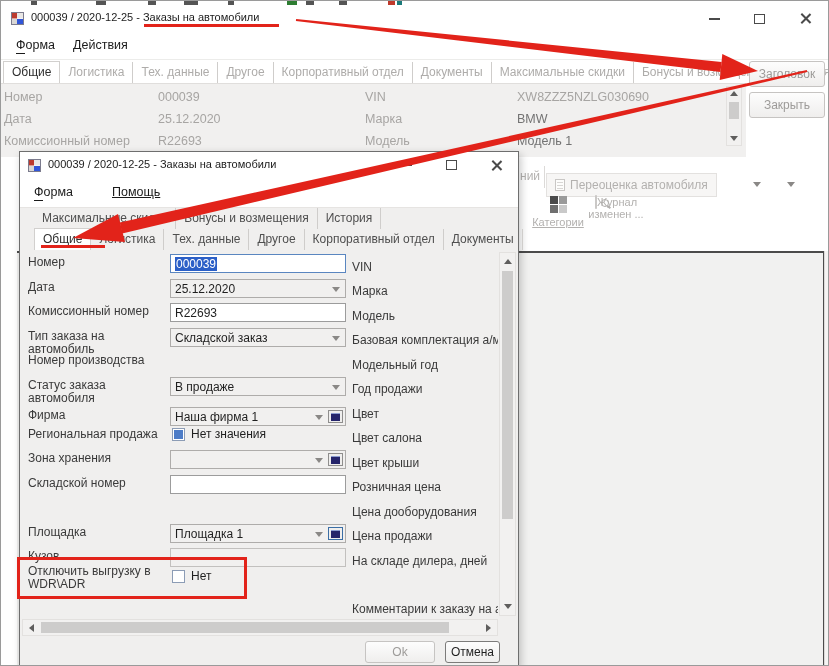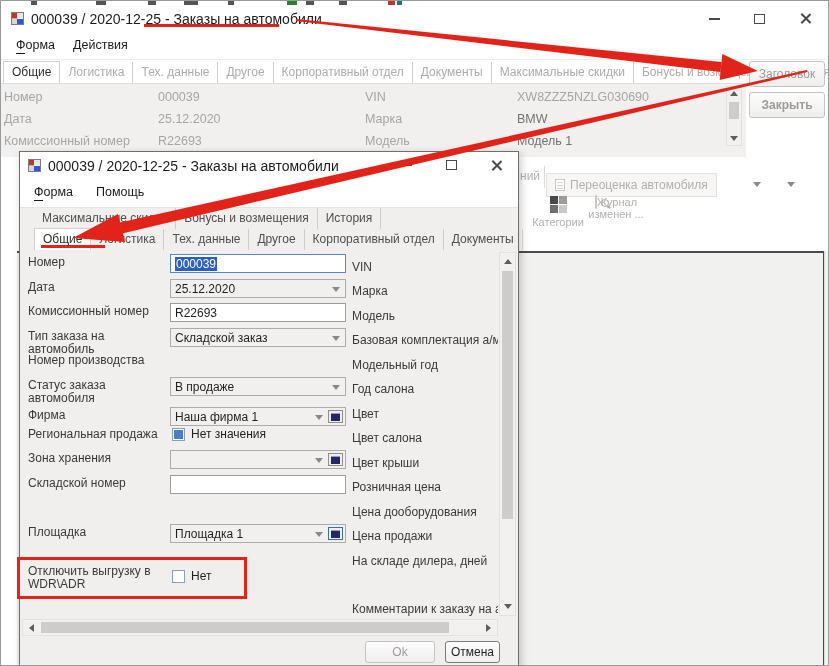--- a/index.html
+++ b/index.html
@@ -3,21 +3,21 @@
 <meta charset="utf-8">
 <style>
   html,body{margin:0;padding:0;background:#cfcfcf;}
   #stage{position:relative;width:829px;height:666px;background:#ffffff;border:1px solid #9a9a9a;
          box-sizing:border-box;font-family:"Liberation Sans",sans-serif;overflow:hidden;
          -webkit-font-smoothing:antialiased;}
   .abs{position:absolute;}
   .nosel{white-space:nowrap;overflow:hidden;}
 
   
-  .titlebar-text{font-size:14px;color:#1c1c1c;}
+  .titlebar-text{font-size:11px;color:#1c1c1c;}
   .menu-item{font-size:12.5px;color:#1a1a1a;cursor:default;}
   .accel{position:absolute;height:1px;background:#1a1a1a;}
   .wctl{display:flex;align-items:center;justify-content:center;width:28px;height:20px;}
   .min-icon{width:11px;height:2px;background:#4a4a4a;}
   .max-icon{width:9px;height:8px;border:1px solid #4a4a4a;}
   .x-icon{position:relative;width:12px;height:12px;}
   .x-icon::before,.x-icon::after{content:"";position:absolute;left:5.5px;top:0;width:1.5px;height:13px;background:#4a4a4a;}
   .x-icon::before{transform:rotate(45deg);}  .x-icon::after{transform:rotate(-45deg);}
 
   .form-icon{width:13px;height:13px;border:1px solid #7b7b8d;box-sizing:border-box;
@@ -165,34 +165,34 @@
 
     <div class="sb abs" style="left:725px;top:80px;width:16px;height:60px;">
       <span class="tri tri-up" style="left:3px;top:4px;"></span>
       <span class="sb-thumb" style="left:2px;top:15px;width:10px;height:17px;"></span>
       <span class="tri tri-down" style="left:3px;bottom:4px;"></span>
     </div>
 
     <div class="btn abs" style="left:748px;top:55px;width:76px;height:26px;">
       <span>Заголовок</span>
     </div>
-    <div class="btn abs" style="left:748px;top:86px;width:76px;height:26px;font-weight:bold;">
+    <div class="btn abs" style="left:748px;top:86px;width:76px;height:26px;">
       <span>Закрыть</span>
     </div>
 
     <span class="abs" style="left:519px;top:163px;font-size:12px;color:#b3b1af;">ний</span>
     <div class="abs" style="left:543px;top:160px;width:1px;height:22px;background:#dcdad8;"></div>
     <div class="gray-tab abs" style="left:545px;top:167px;height:18px;">
       <span class="doc-ic"></span>
       <span>Переоценка автомобиля</span>
     </div>
     <span class="tri tri-down" style="left:752px;top:176px;border-top-color:#8a8886;"></span>
     <span class="tri tri-down" style="left:786px;top:176px;border-top-color:#8a8886;"></span>
 
-    <div class="toolbar-item" style="left:528px;top:190px;">
+    <div class="toolbar-item" style="left:528px;top:190px;text-decoration:underline;">
       <span class="cat-icon">
         <span style="background:#4a4a4a;"></span>
           <span style="background:#9a9a9a;"></span>
         <span style="background:#6f6f6f;"></span>
           <span style="background:#c9c9c9;"></span>
       </span>
       <span>Категории</span>
     </div>
     <div class="toolbar-item" style="left:586px;top:190px;">
       <span class="mag-box"></span>
@@ -216,21 +216,21 @@
           <span class="max-icon"></span>
         </span>
       <span class="wctl abs" style="left:462px;top:3px;">
           <span class="x-icon"></span>
         </span>
     </div>
 
     <div class="dlg-menubar">
       <span class="menu-item abs" style="left:14px;top:5px;">Форма</span>
       <span class="accel" style="left:14px;top:20px;width:9px;"></span>
-      <span class="menu-item abs" style="left:76px;top:5px;">Помощь</span>
+      <span class="menu-item abs" style="left:92px;top:5px;text-decoration:underline;">Помощь</span>
     </div>
 
     <div class="tabrow abs" style="left:14px;top:58px;height:19px;">
       <span class="tab dark">Максимальные скидки</span>
       <span class="tab dark">Бонусы и возмещения</span>
       <span class="tab dark">История</span>
     </div>
     <div class="tabrow abs" style="left:14px;top:77px;height:21px;">
       <span class="tab active">Общие</span>
       <span class="tab dark">Логистика</span>
@@ -320,35 +320,41 @@
 
       <div class="frow" style="top:274px">
         <span class="flabel">Площадка</span>
         <span class="ctl combo">
           <span class="cval">Площадка 1</span>
           <span class="dd"></span>
           <span class="ic-navy blue"></span>
         </span>
       </div>
 
+      <div class="frow" style="top:298px">
+        <span class="flabel">Кузов</span>
+        <span class="ctl tb dis">
+            <span class="cval"></span>
+          </span>
+      </div>
 
       <div class="frow" style="top:313px;height:34px;">
         <span class="flabel" style="width:130px;white-space:normal;">Отключить выгрузку в WDR\ADR</span>
         <span class="cbwrap" style="left:152px;top:6px;">
           <span class="cb"></span>
           <span class="cbtext">Нет</span>
         </span>
       </div>
 
       <span class="rlabel" style="top:10px">VIN</span>
       <span class="rlabel" style="top:34px">Марка</span>
       <span class="rlabel" style="top:59px">Модель</span>
       <span class="rlabel" style="top:83px">Базовая комплектация а/м</span>
       <span class="rlabel" style="top:108px">Модельный год</span>
-      <span class="rlabel" style="top:132px">Год салона</span>
+      <span class="rlabel" style="top:132px">Год продажи</span>
       <span class="rlabel" style="top:157px">Цвет</span>
       <span class="rlabel" style="top:181px">Цвет салона</span>
       <span class="rlabel" style="top:206px">Цвет крыши</span>
       <span class="rlabel" style="top:230px">Розничная цена</span>
       <span class="rlabel" style="top:255px">Цена дооборудования</span>
       <span class="rlabel" style="top:279px">Цена продажи</span>
       <span class="rlabel" style="top:304px">На складе дилера, дней</span>
       <span class="rlabel" style="top:352px">Комментарии к заказу на а/м</span>
     </div>
 

